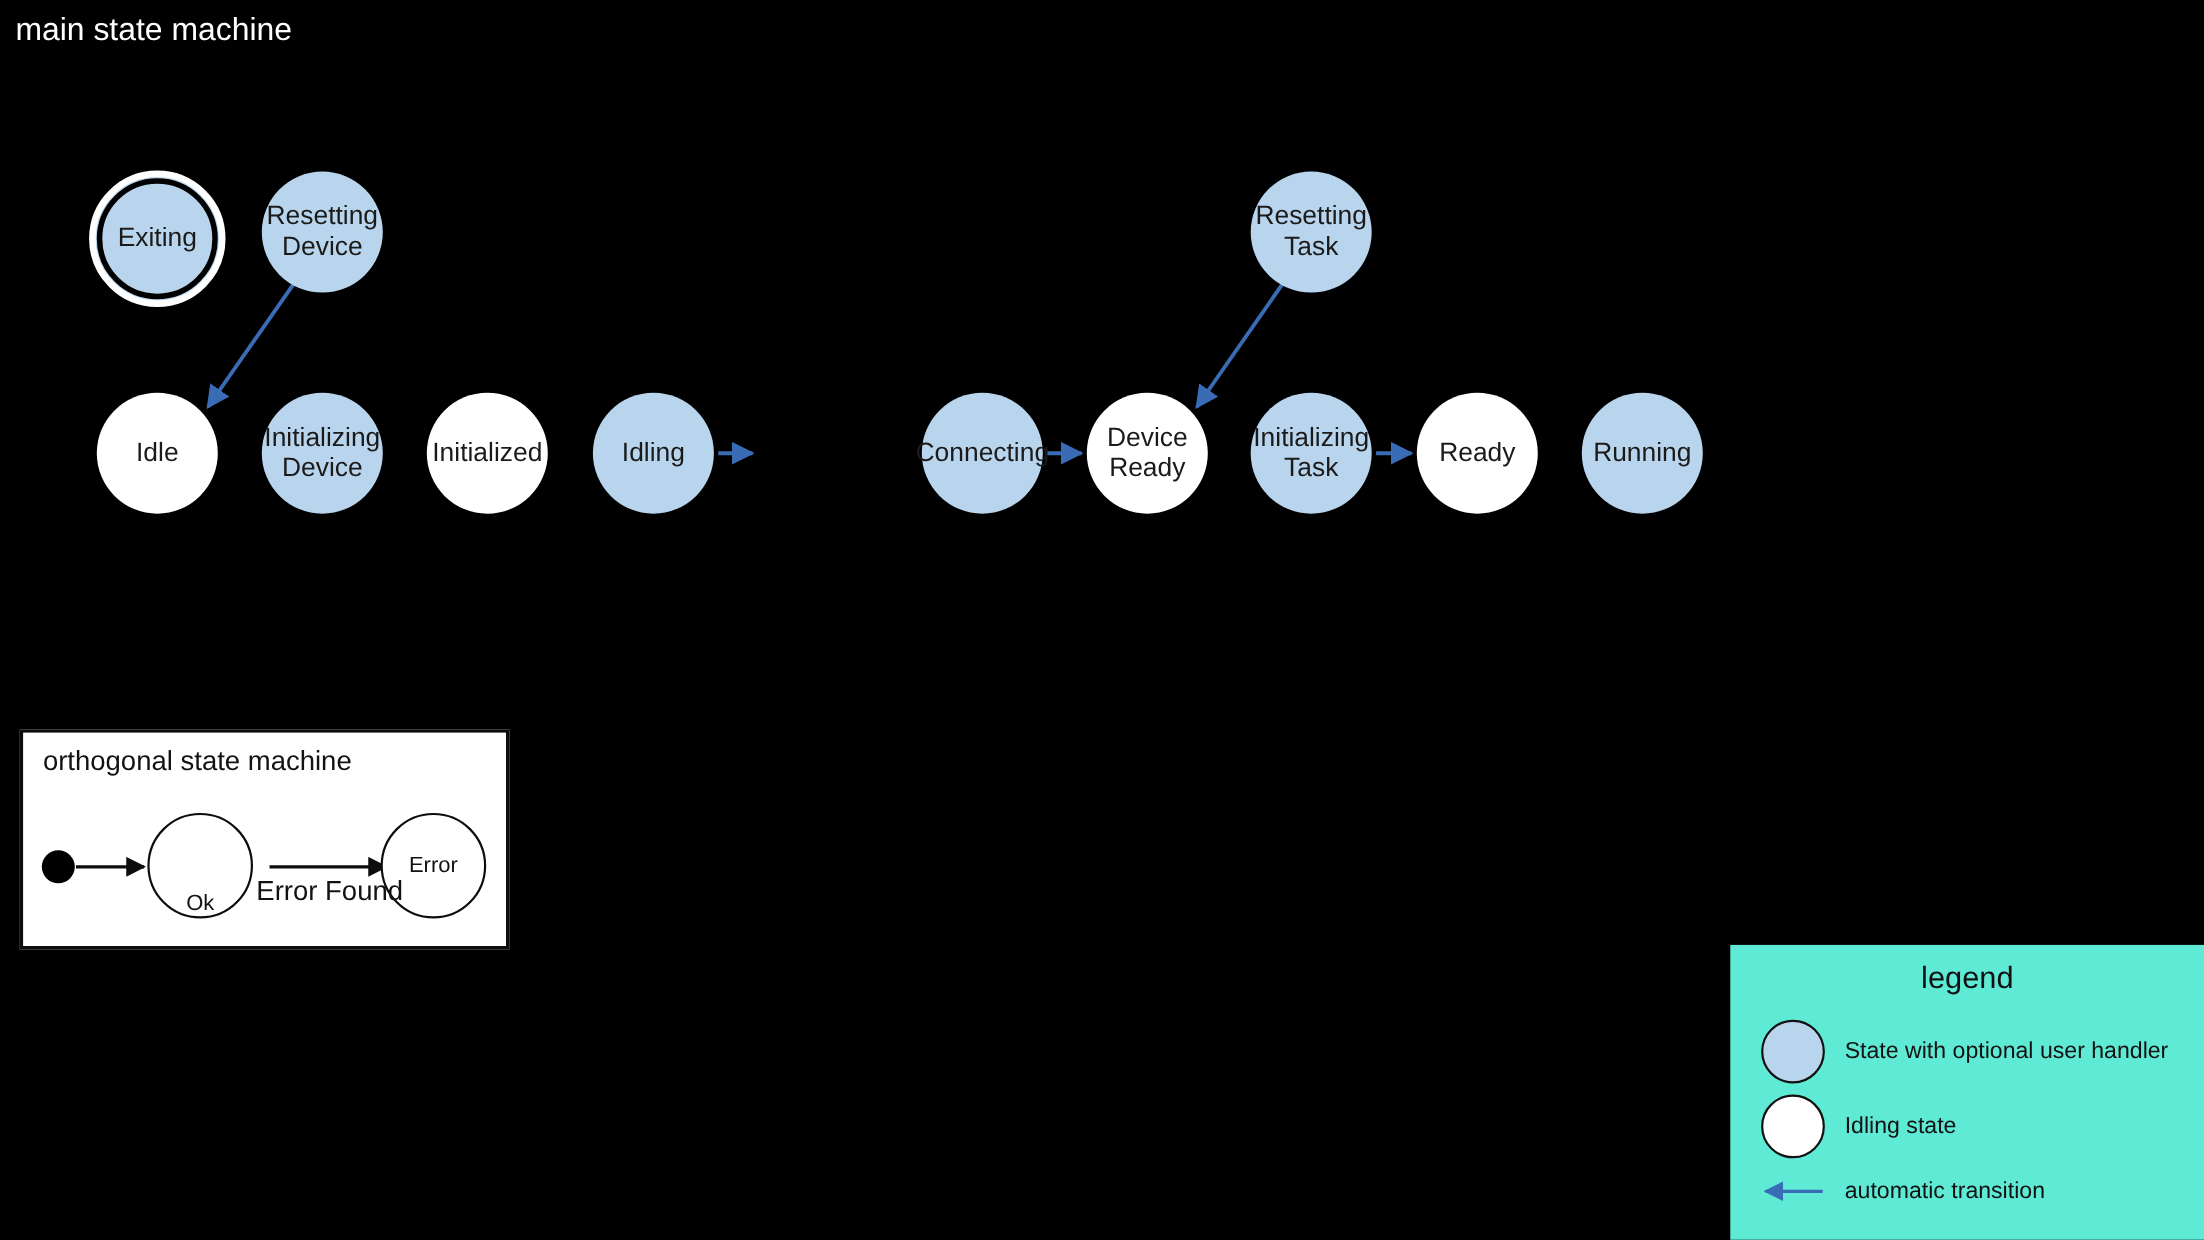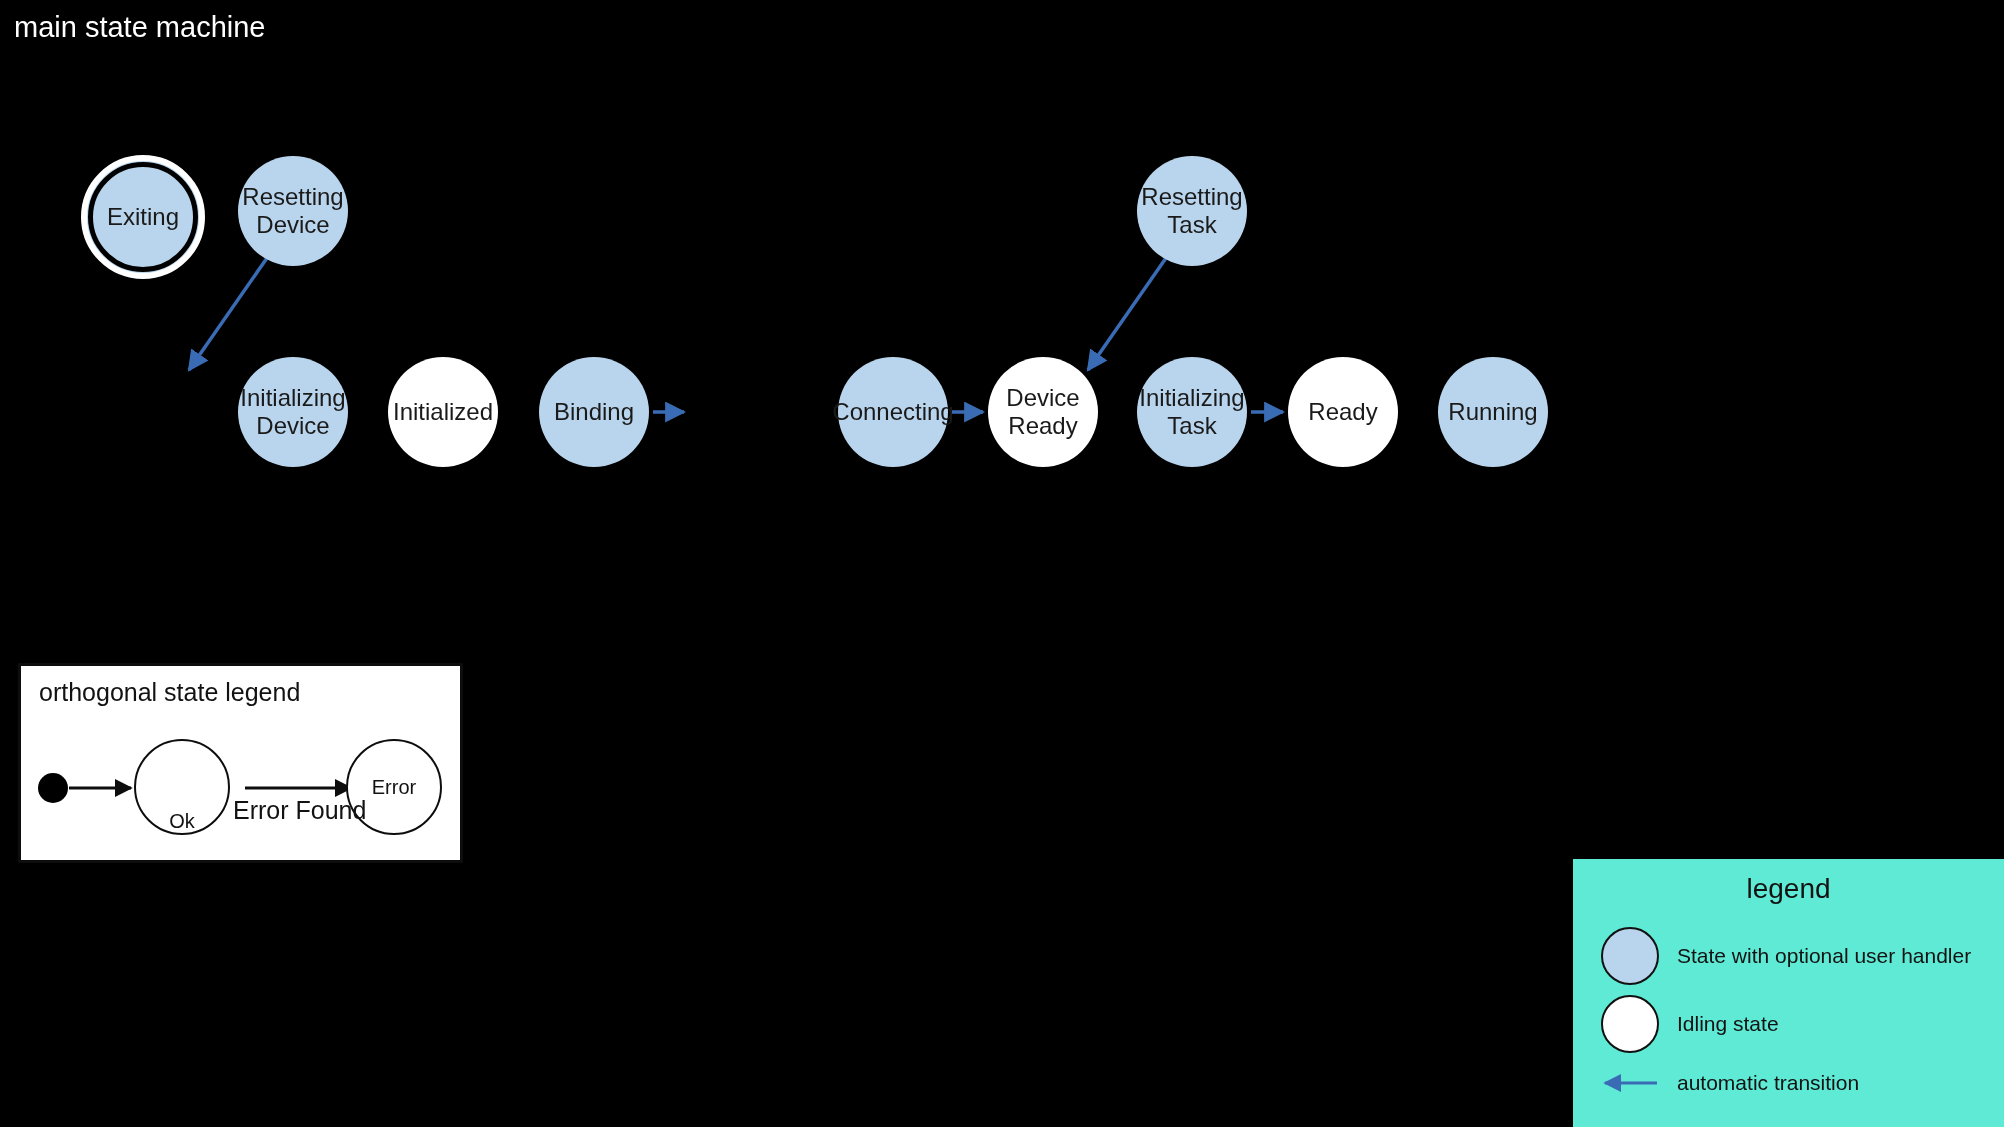--- a/index.html
+++ b/index.html
@@ -212,32 +212,35 @@
   <div class="state-node state-handler" style="left:238px; top:156px; width:110px; height:110px;">
     <span class="state-label">Resetting
 Device</span>
   </div>
 
   <div class="state-node state-handler" style="left:1137px; top:156px; width:110px; height:110px;">
     <span class="state-label">Resetting
 Task</span>
   </div>
 
+  <div class="state-node state-idling" style="left:88px; top:357px; width:110px; height:110px;">
+    <span class="state-label">Idle</span>
+  </div>
 
   <div class="state-node state-handler" style="left:238px; top:357px; width:110px; height:110px;">
     <span class="state-label">Initializing
 Device</span>
   </div>
 
   <div class="state-node state-idling" style="left:388px; top:357px; width:110px; height:110px;">
     <span class="state-label">Initialized</span>
   </div>
 
   <div class="state-node state-handler" style="left:539px; top:357px; width:110px; height:110px;">
-    <span class="state-label">Binding</span>
+    <span class="state-label">Idling</span>
   </div>
 
 
   <div class="state-node state-handler" style="left:838px; top:357px; width:110px; height:110px;">
     <span class="state-label">Connecting</span>
   </div>
 
   <div class="state-node state-idling" style="left:988px; top:357px; width:110px; height:110px;">
     <span class="state-label">Device
 Ready</span>
@@ -250,21 +253,21 @@
 
   <div class="state-node state-idling" style="left:1288px; top:357px; width:110px; height:110px;">
     <span class="state-label">Ready</span>
   </div>
 
   <div class="state-node state-handler" style="left:1438px; top:357px; width:110px; height:110px;">
     <span class="state-label">Running</span>
   </div>
 
   <div class="ortho-panel">
-    <div class="ortho-title">orthogonal state legend</div>
+    <div class="ortho-title">orthogonal state machine</div>
 
     <svg class="edge-layer" viewBox="0 0 445 200" width="445" height="200" style="width:445px;height:200px;">
       <line x1="48" y1="122" x2="110" y2="122" stroke="#0d0d0d" stroke-width="3" marker-end="url(#arrowhead-black)"></line>
       <line x1="224" y1="122" x2="330" y2="122" stroke="#0d0d0d" stroke-width="3" marker-end="url(#arrowhead-black)"></line>
       <path d="M 0 0 L 10 5 L 0 10 z" fill="none"></path>
     </svg>
 
     <div class="ortho-initial-dot" style="left:17px; top:107px;"></div>
 
     <div class="ortho-circle" style="left:113px; top:73px; width:96px; height:96px;align-items:flex-end;">

